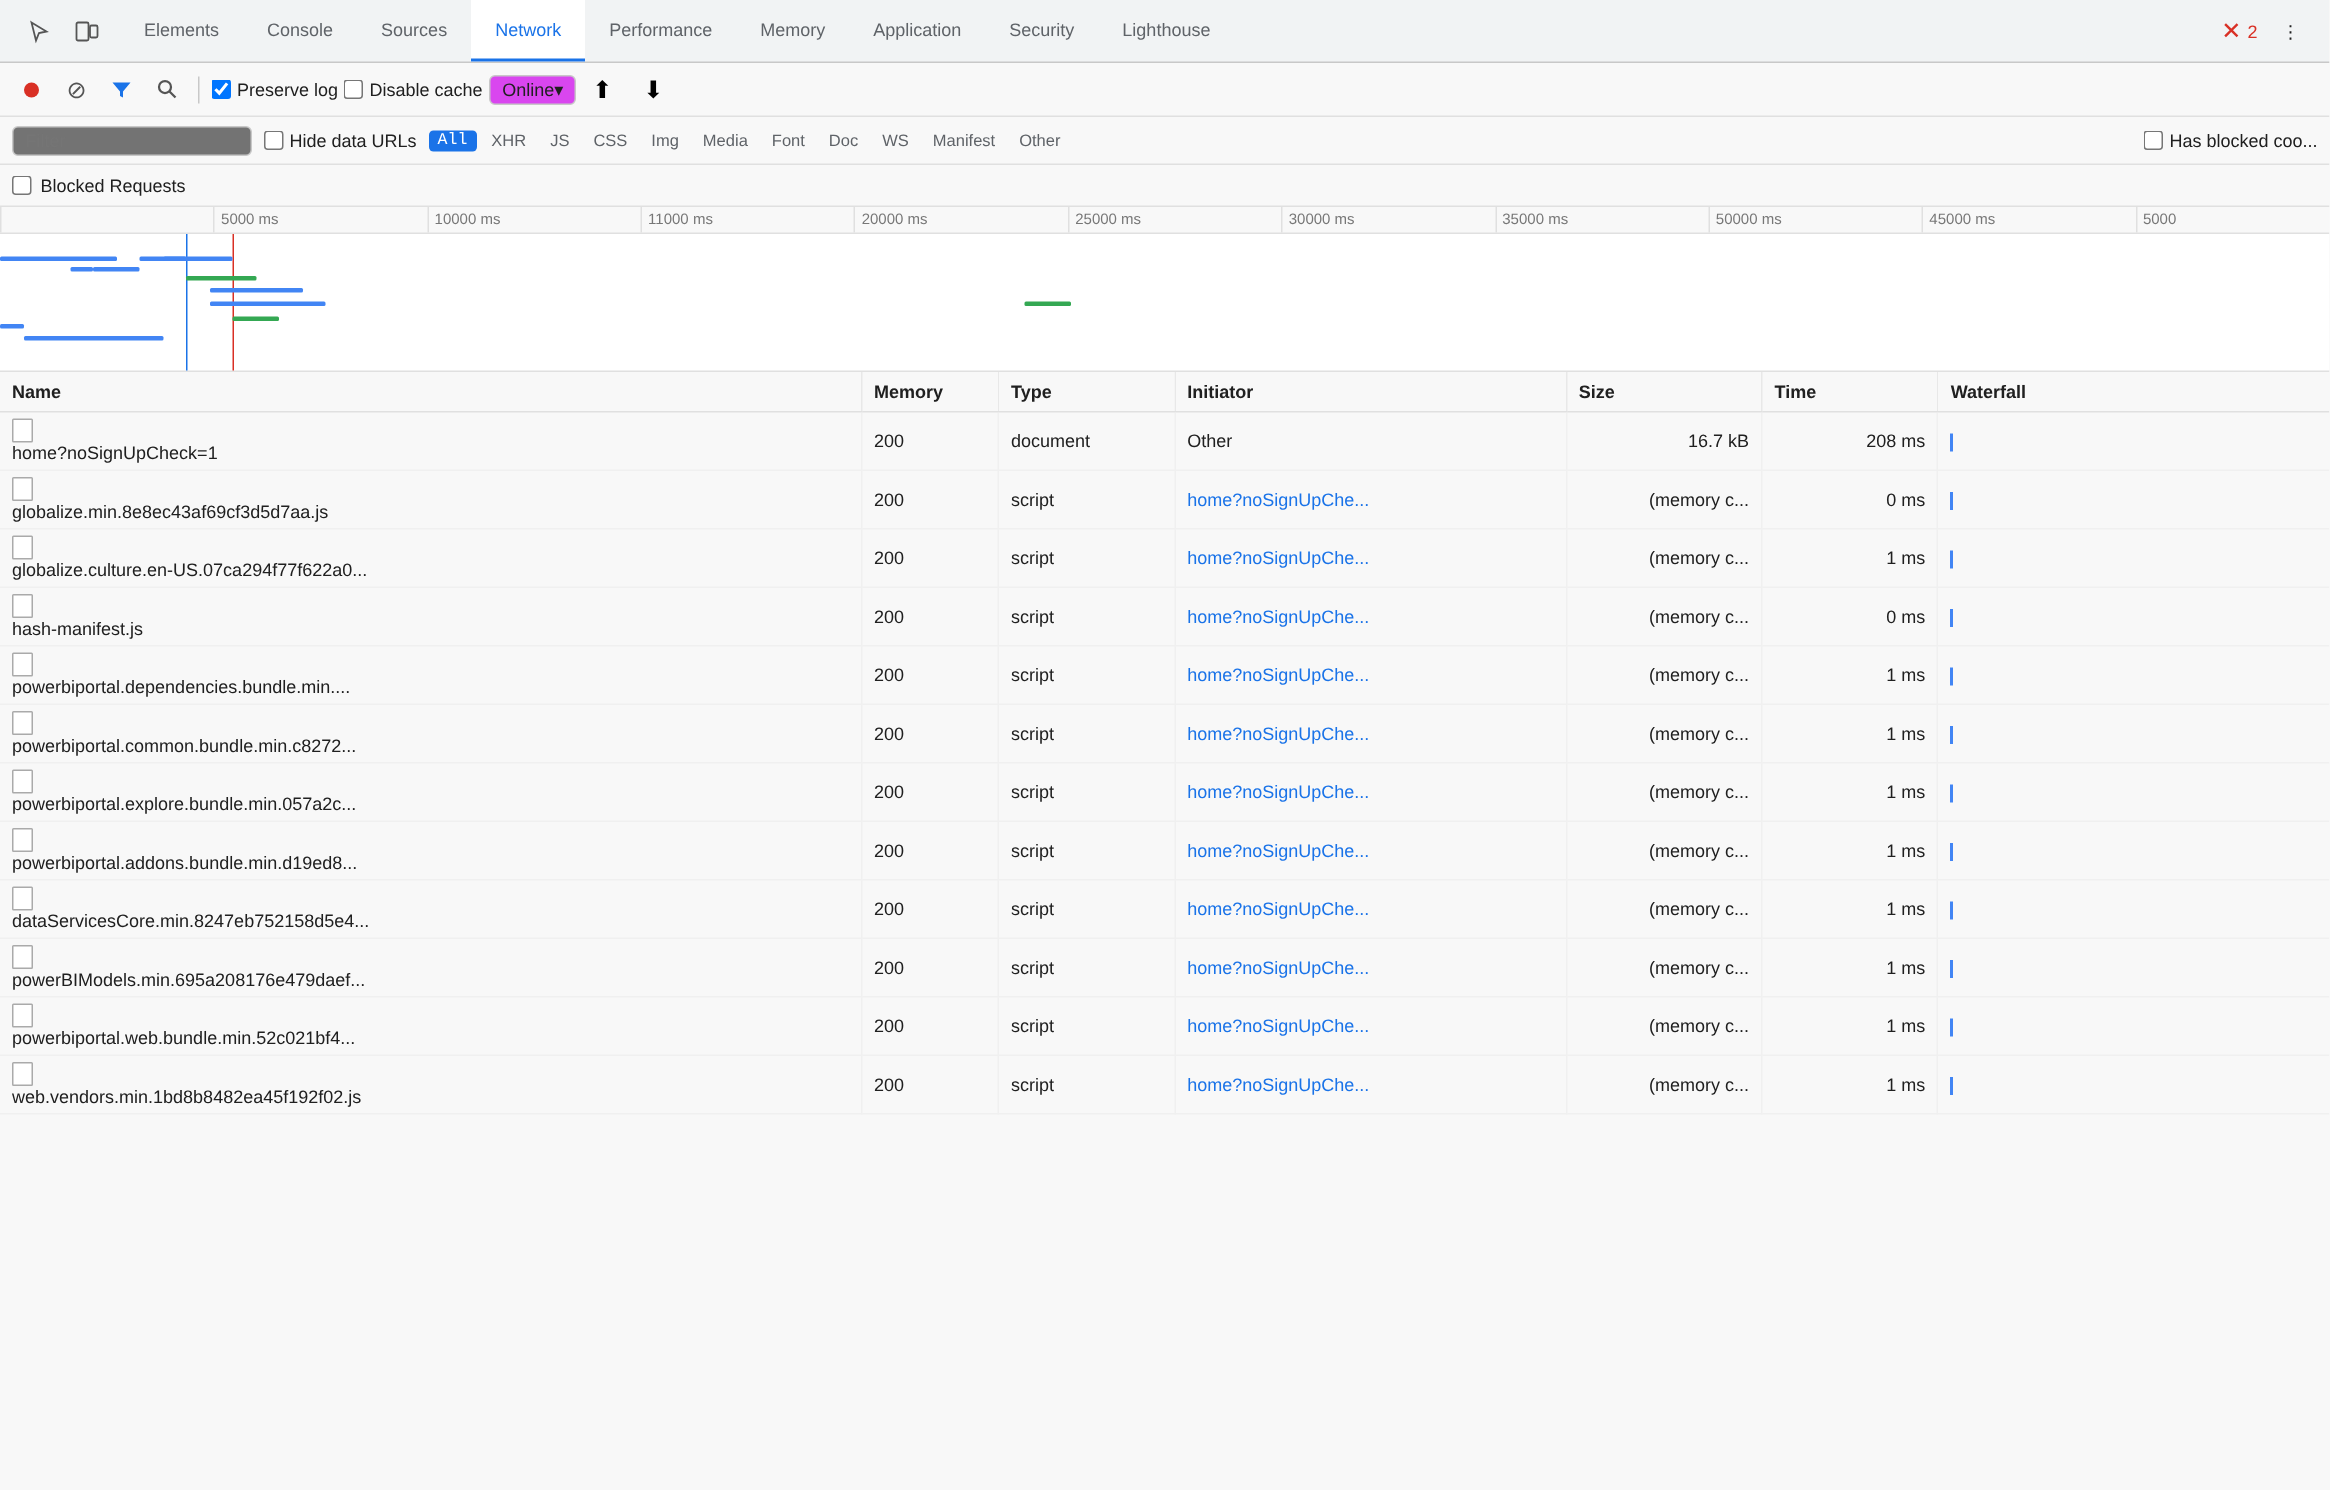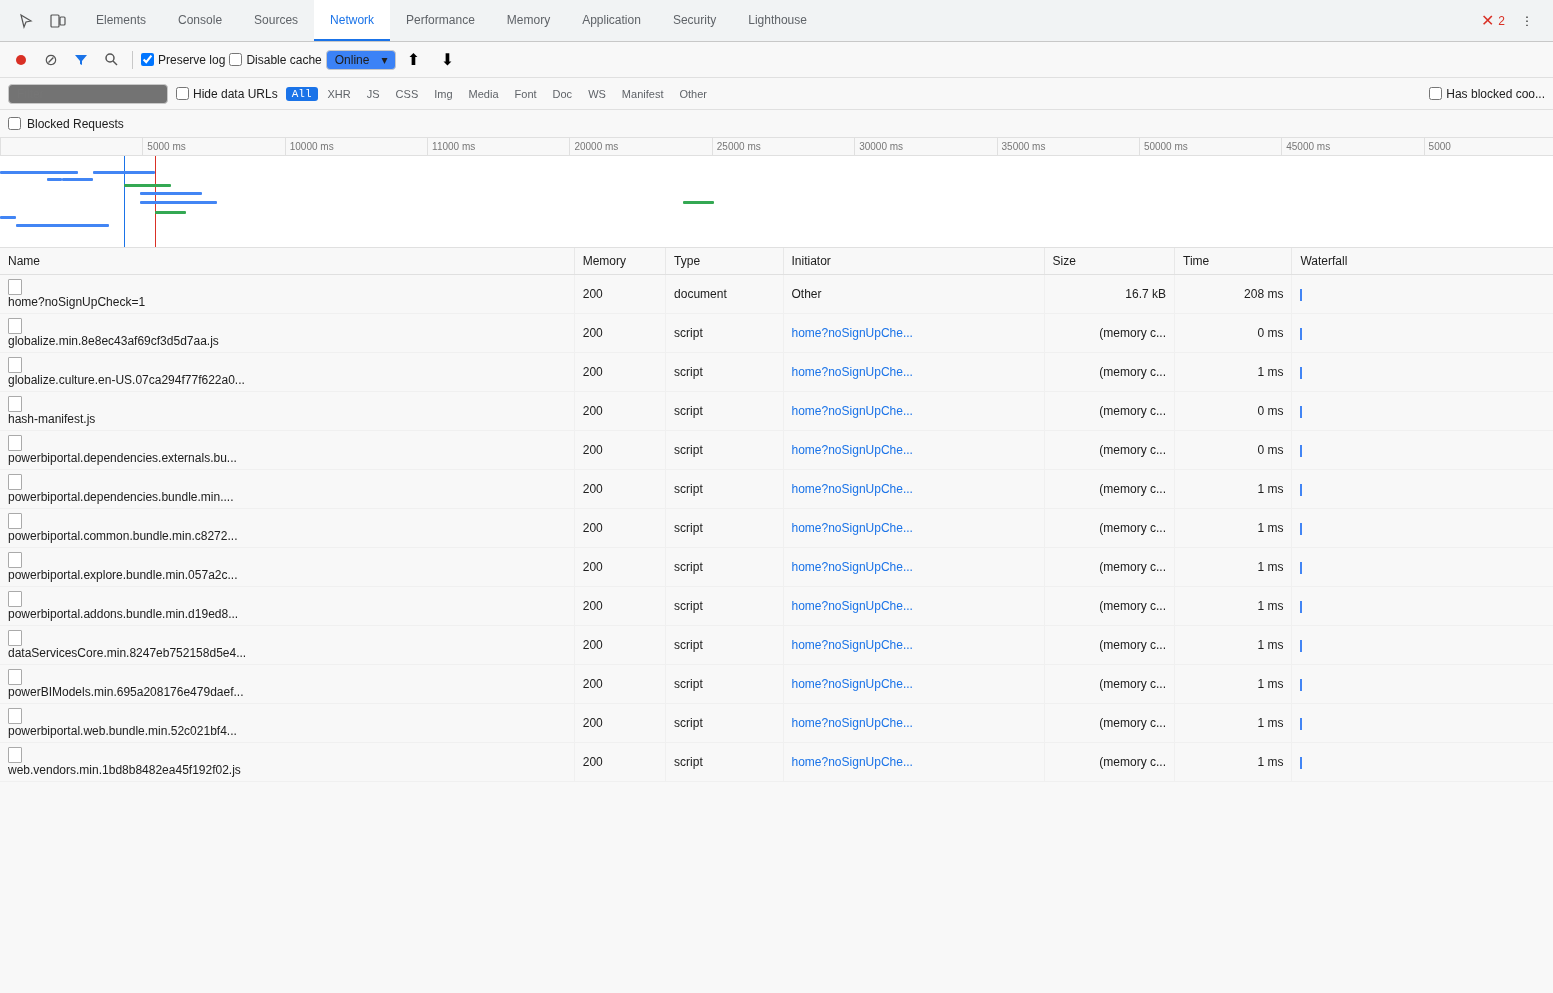--- a/index.html
+++ b/index.html
@@ -34,21 +34,21 @@
       width: 26px; height: 26px; border: none; background: transparent;
       cursor: pointer; border-radius: 4px; display: flex; align-items: center; justify-content: center;
       font-size: 14px;
     }
     .toolbar-btn.record { color: #d93025; }
     .toolbar-btn.blue { color: #1a73e8; }
     .toolbar-sep { width: 1px; height: 18px; background: #c8c8c8; margin: 0 4px; }
     .checkbox-label { display: flex; align-items: center; gap: 4px; cursor: pointer; font-size: 12px; color: #202020; }
     .checkbox-label input { cursor: pointer; }
     .network-select {
-      display: flex; align-items: center; gap: 12px; background: #3b82f6;
+      display: flex; align-items: center; gap: 0; background: #d946ef;
       border: 1px solid #c8c8c8; border-radius: 4px; padding: 2px 8px;
       cursor: pointer; font-size: 12px;
     }
     .upload-download-btns { display: flex; align-items: center; gap: 8px; }
 
     
     .filter-bar {
       display: flex; align-items: center; gap: 8px; background: #f8f8f8;
       border-bottom: 1px solid #e0e0e0; padding: 4px 8px; height: 32px; flex-wrap: nowrap;
     }
@@ -85,21 +85,21 @@
     }
     .timeline-content { position: relative; height: 92px; }
     .timeline-bar { position: absolute; height: 3px; border-radius: 1px; }
     .tl-blue { background: #4285f4; }
     .tl-green { background: #34a853; }
     .tl-line-blue { position: absolute; width: 1px; background: #1a73e8; top: 0; bottom: 0; }
     .tl-line-red { position: absolute; width: 1px; background: #d93025; top: 0; bottom: 0; }
     .table { width: 100%; border-collapse: collapse; }
     .table th {
       background: #f8f8f8; border-bottom: 1px solid #e0e0e0; border-right: 1px solid #e8e8e8;
-      padding: 6px 8px; text-align: left; font-weight: 400; font-size: 12px;
+      padding: 6px 8px; text-align: left; font-weight: 700; font-size: 12px;
       color: #202020; position: sticky; top: 0; z-index: 10; white-space: nowrap;
     }
     .table th:last-child { border-right: none; }
     .table td {
       padding: 4px 8px; border-bottom: 1px solid #f0f0f0; border-right: 1px solid #f0f0f0;
       font-size: 12px; white-space: nowrap; overflow: hidden; text-overflow: ellipsis;
     }
     .table td:last-child { border-right: none; }
     .table td.name-cell { max-width: 440px; overflow: hidden; text-overflow: ellipsis; }
     .table td.right { text-align: right; }
@@ -339,29 +339,20 @@
           <tr>
             <td class="name-cell"><span class="doc-icon"></span>hash-manifest.js</td>
             <td>200</td>
             <td>script</td>
             <td><a class="link-blue" href="#">home?noSignUpChe...</a></td>
             <td class="right">(memory c...</td>
             <td class="right">0 ms</td>
             <td class="waterfall-cell"><span class="waterfall-marker"></span></td>
           </tr>
           <tr>
-            <td class="name-cell"><span class="doc-icon"></span>powerbiportal.dependencies.externals.bu...</td>
-            <td>200</td>
-            <td>script</td>
-            <td><a class="link-blue" href="#">home?noSignUpChe...</a></td>
-            <td class="right">(memory c...</td>
-            <td class="right">0 ms</td>
-            <td class="waterfall-cell"><span class="waterfall-marker"></span></td>
-          </tr>
-          <tr>
             <td class="name-cell"><span class="doc-icon"></span>powerbiportal.dependencies.bundle.min....</td>
             <td>200</td>
             <td>script</td>
             <td><a class="link-blue" href="#">home?noSignUpChe...</a></td>
             <td class="right">(memory c...</td>
             <td class="right">1 ms</td>
             <td class="waterfall-cell"><span class="waterfall-marker"></span></td>
           </tr>
           <tr>
             <td class="name-cell"><span class="doc-icon"></span>powerbiportal.common.bundle.min.c8272...</td>

